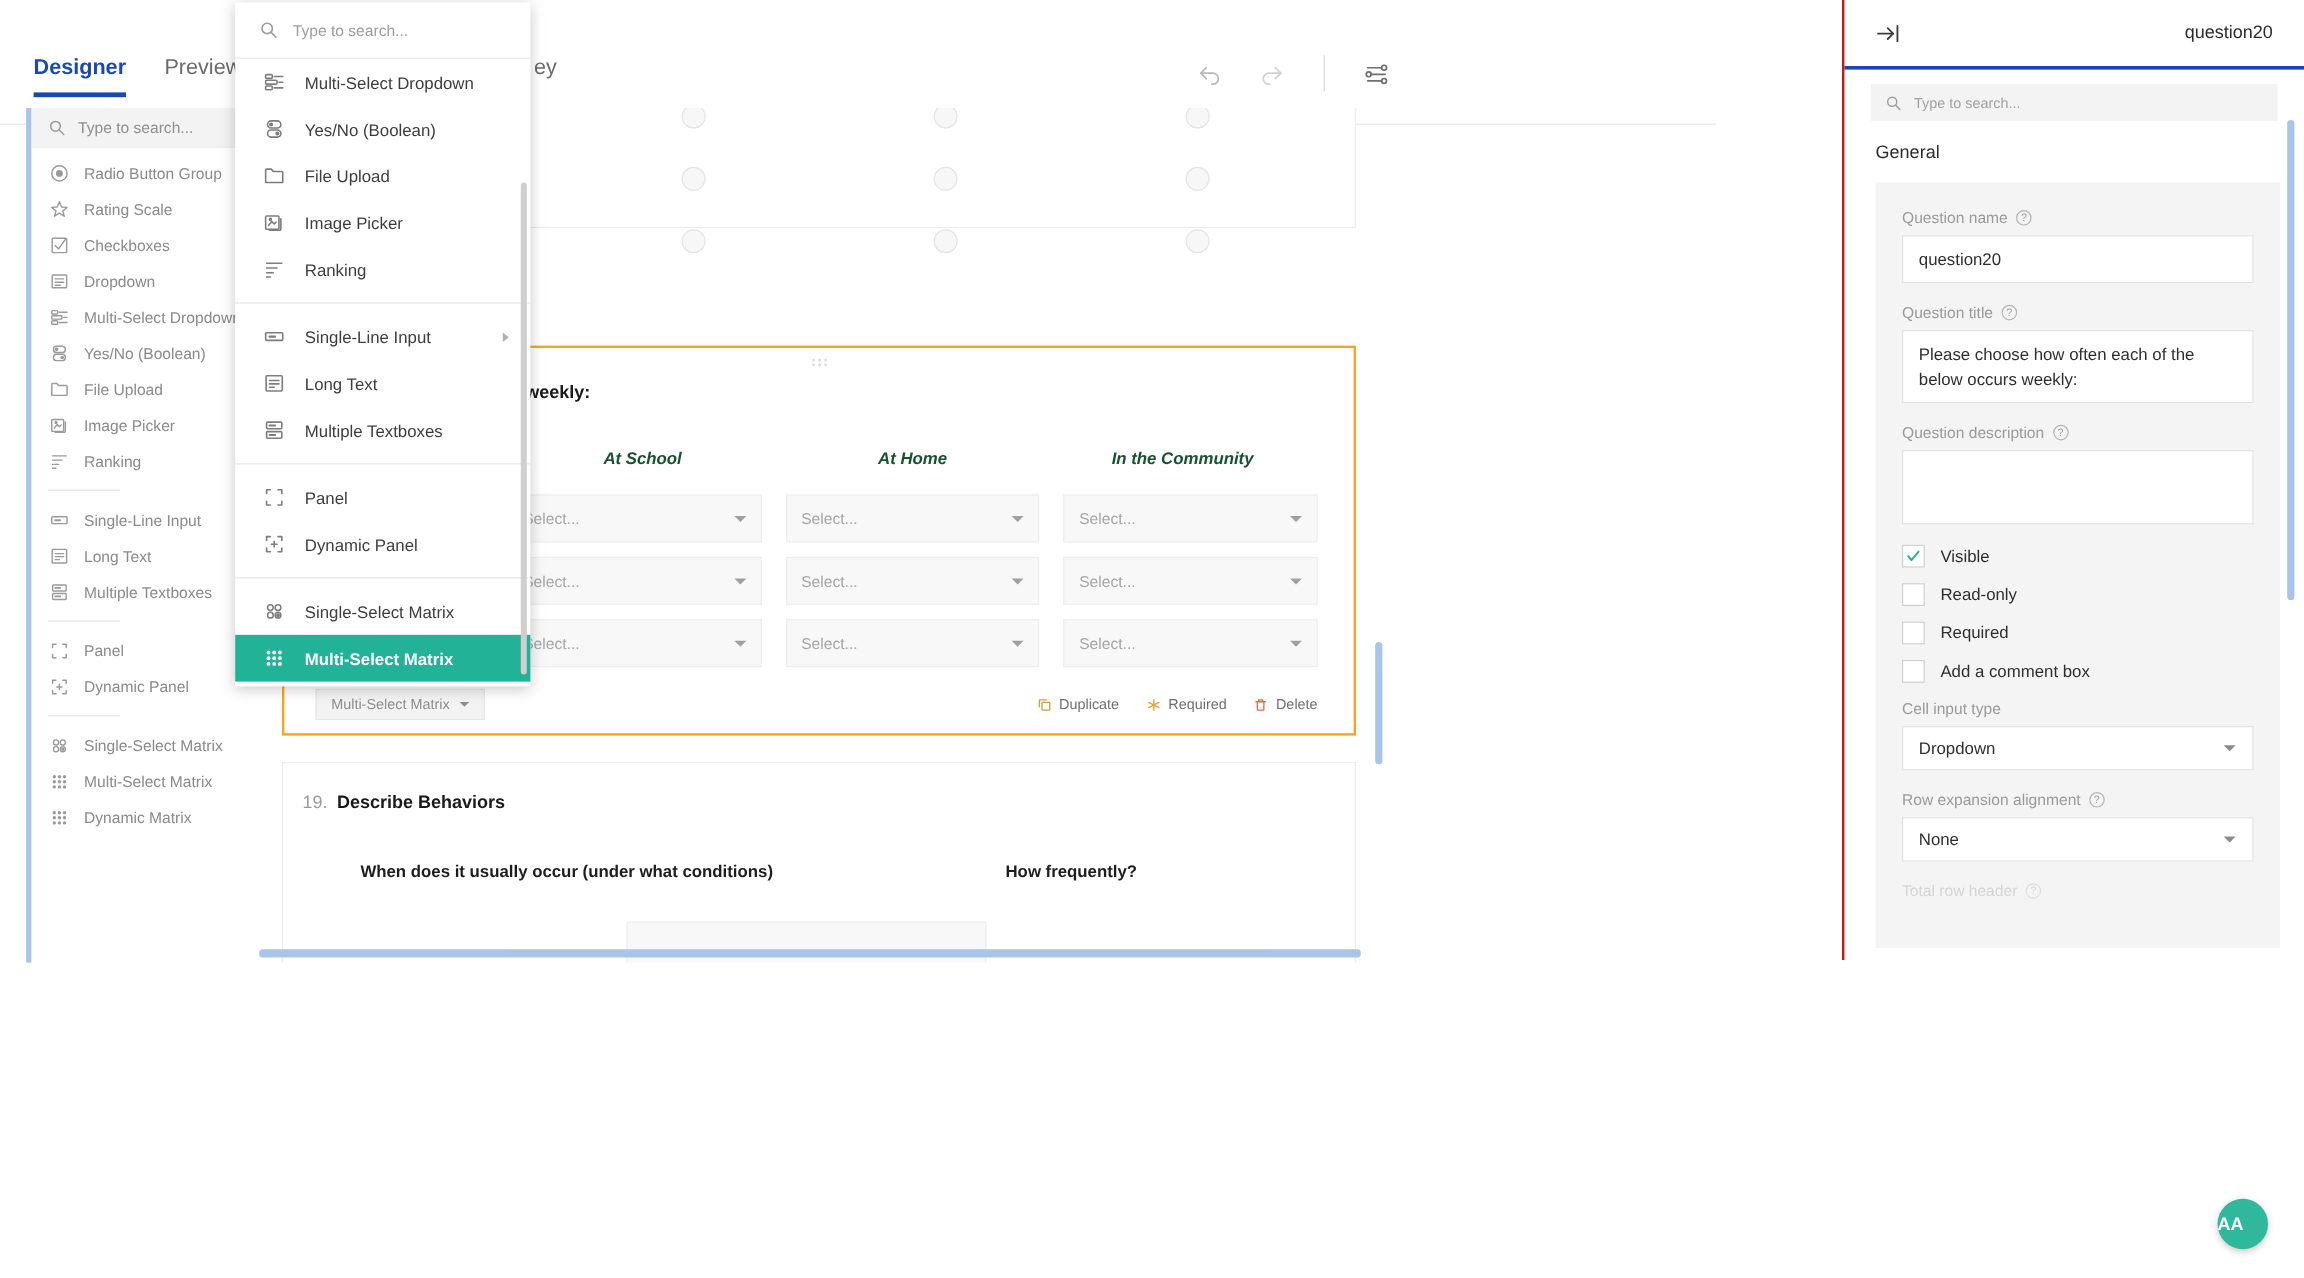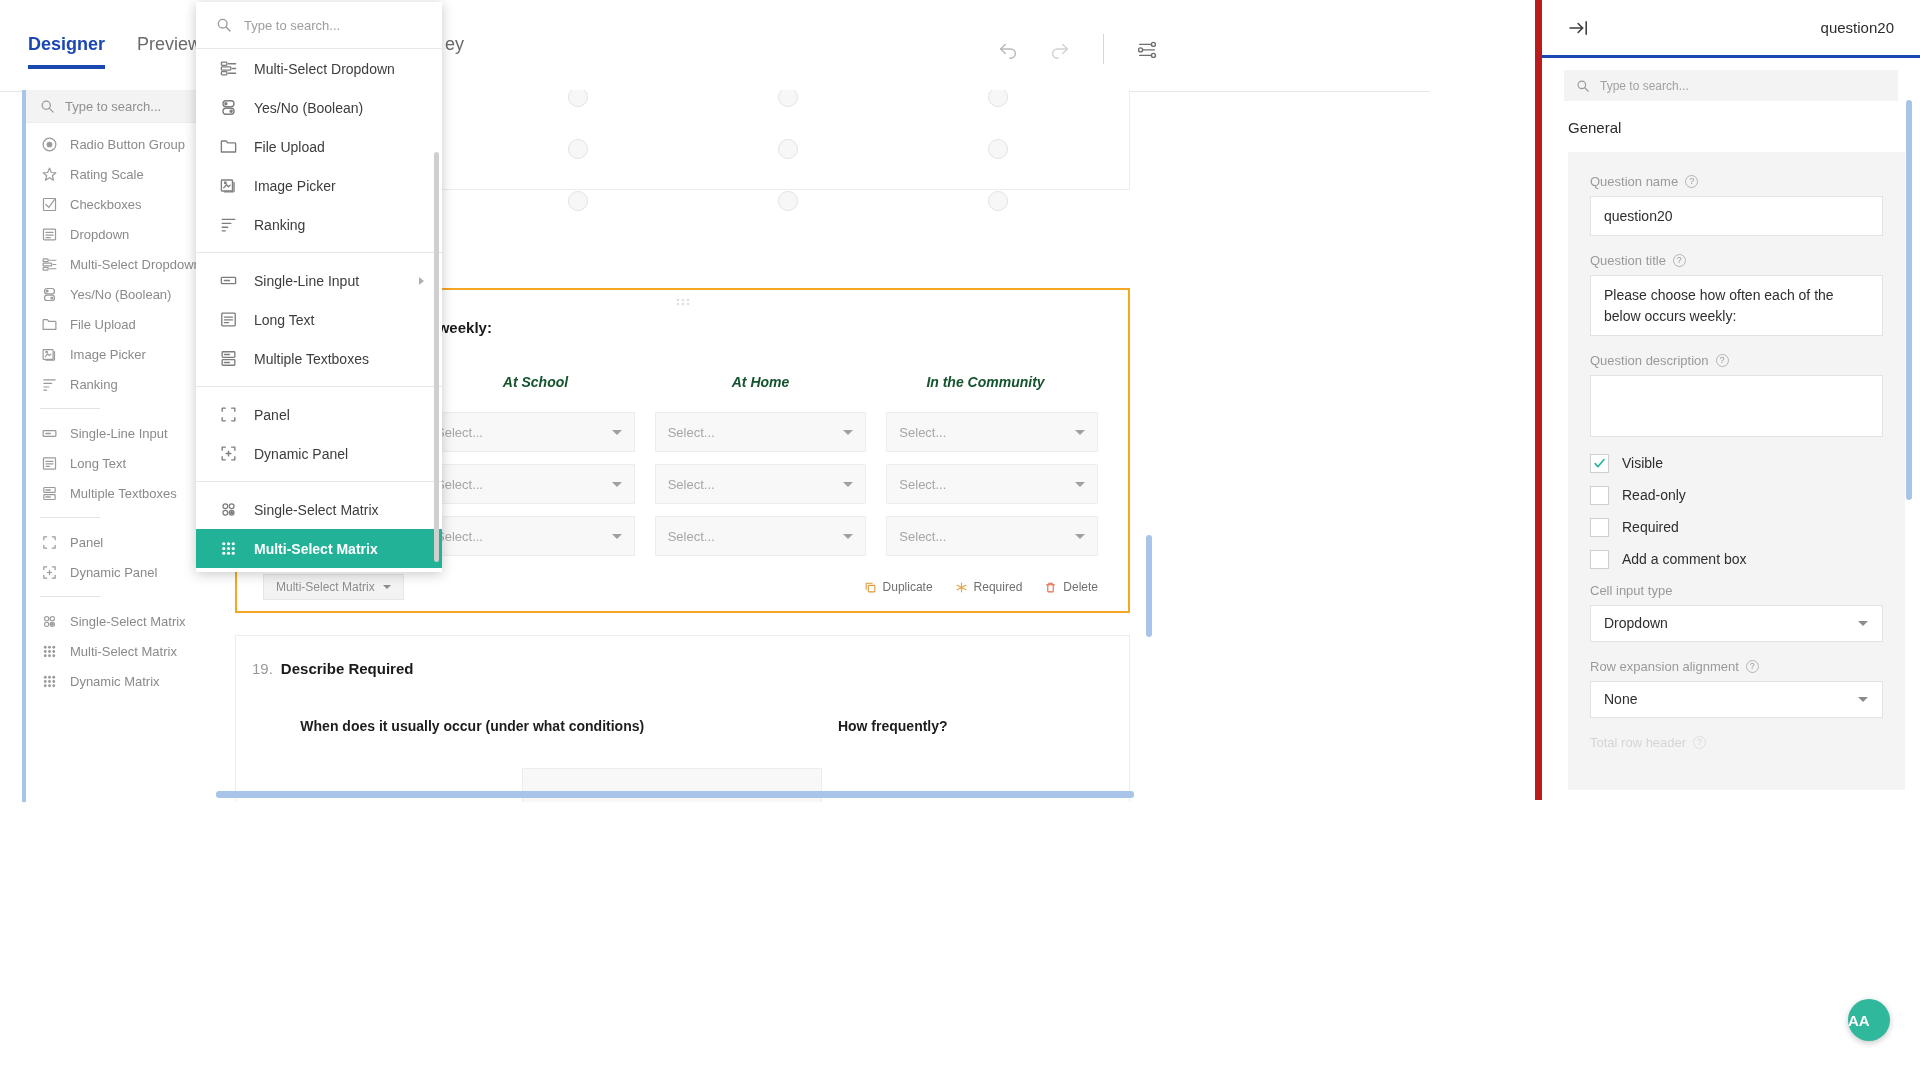--- a/index.html
+++ b/index.html
@@ -9,21 +9,21 @@
     font-family:"Liberation Sans", sans-serif;
     background:#ffffff;
     overflow:hidden;
     position:relative;
     font-size:14px;
     color:#404040;
   }
 
   
   #topbar {
-    position:absolute; left:0; top:4px; width:1430px; height:88px;
+    position:absolute; left:0; top:16px; width:1430px; height:88px;
     background:#fff; border-bottom:1px solid #e7e7e7;
   }
   .tabs { position:absolute; left:28px; top:30px; display:flex; gap:32px; align-items:flex-end; }
   .tab {
     font-size:18px; color:#6b6b6b; padding-bottom:14px; cursor:pointer;
     position:relative; white-space:nowrap;
   }
   .tab.active { color:#1948b3; font-weight:bold; }
   .tab.active:after {
     content:""; position:absolute; left:0; right:0; bottom:0; height:4px; background:#1948b3;
@@ -168,21 +168,21 @@
     width:0;height:0;border-top:4px solid transparent;border-bottom:4px solid transparent;border-left:5px solid #b0b0b0;
   }
   #menu-scrollbar {
     position:absolute; right:3px; top:150px; width:5px; height:410px;
     background:#cfcfcf; border-radius:3px;
   }
 
   
   #rpanel {
     position:absolute; right:0; top:0; width:385px; height:800px;
-    background:#fff; border-left:7px solid #b91c1c;
+    background:#fff; border-left:2px solid #b91c1c;
   }
   .rp-header {
     height:58px; display:flex; align-items:center; padding:0 26px;
     border-bottom:3px solid #1948b3; justify-content:space-between;
   }
   .rp-title { font-size:15px; color:#2c2c2c; }
   .rp-search {
     height:31px; margin:12px 22px 0 22px; background:#f3f3f3;
     display:flex; align-items:center; gap:10px; padding-left:12px;
     color:#a2a2a2; font-size:12px;
@@ -614,21 +614,21 @@
               </svg>
           </span>
           <span>Delete</span>
         </div>
       </div>
     </div>
   </div>
 
   <div id="q-next">
     <div class="q2-title">
-      <span class="q-num">19.</span><span>Describe Required</span>
+      <span class="q-num">19.</span><span>Describe Behaviors</span>
     </div>
     <div class="q2-head" id="q2-head">
         <div class="q2-col">When does it usually occur (under what conditions)</div>
         <div class="q2-col">How frequently?</div>
       </div>
     <div class="q2-input"></div>
   </div>
 </div>
 
 <div id="canvas-vscroll"></div>

